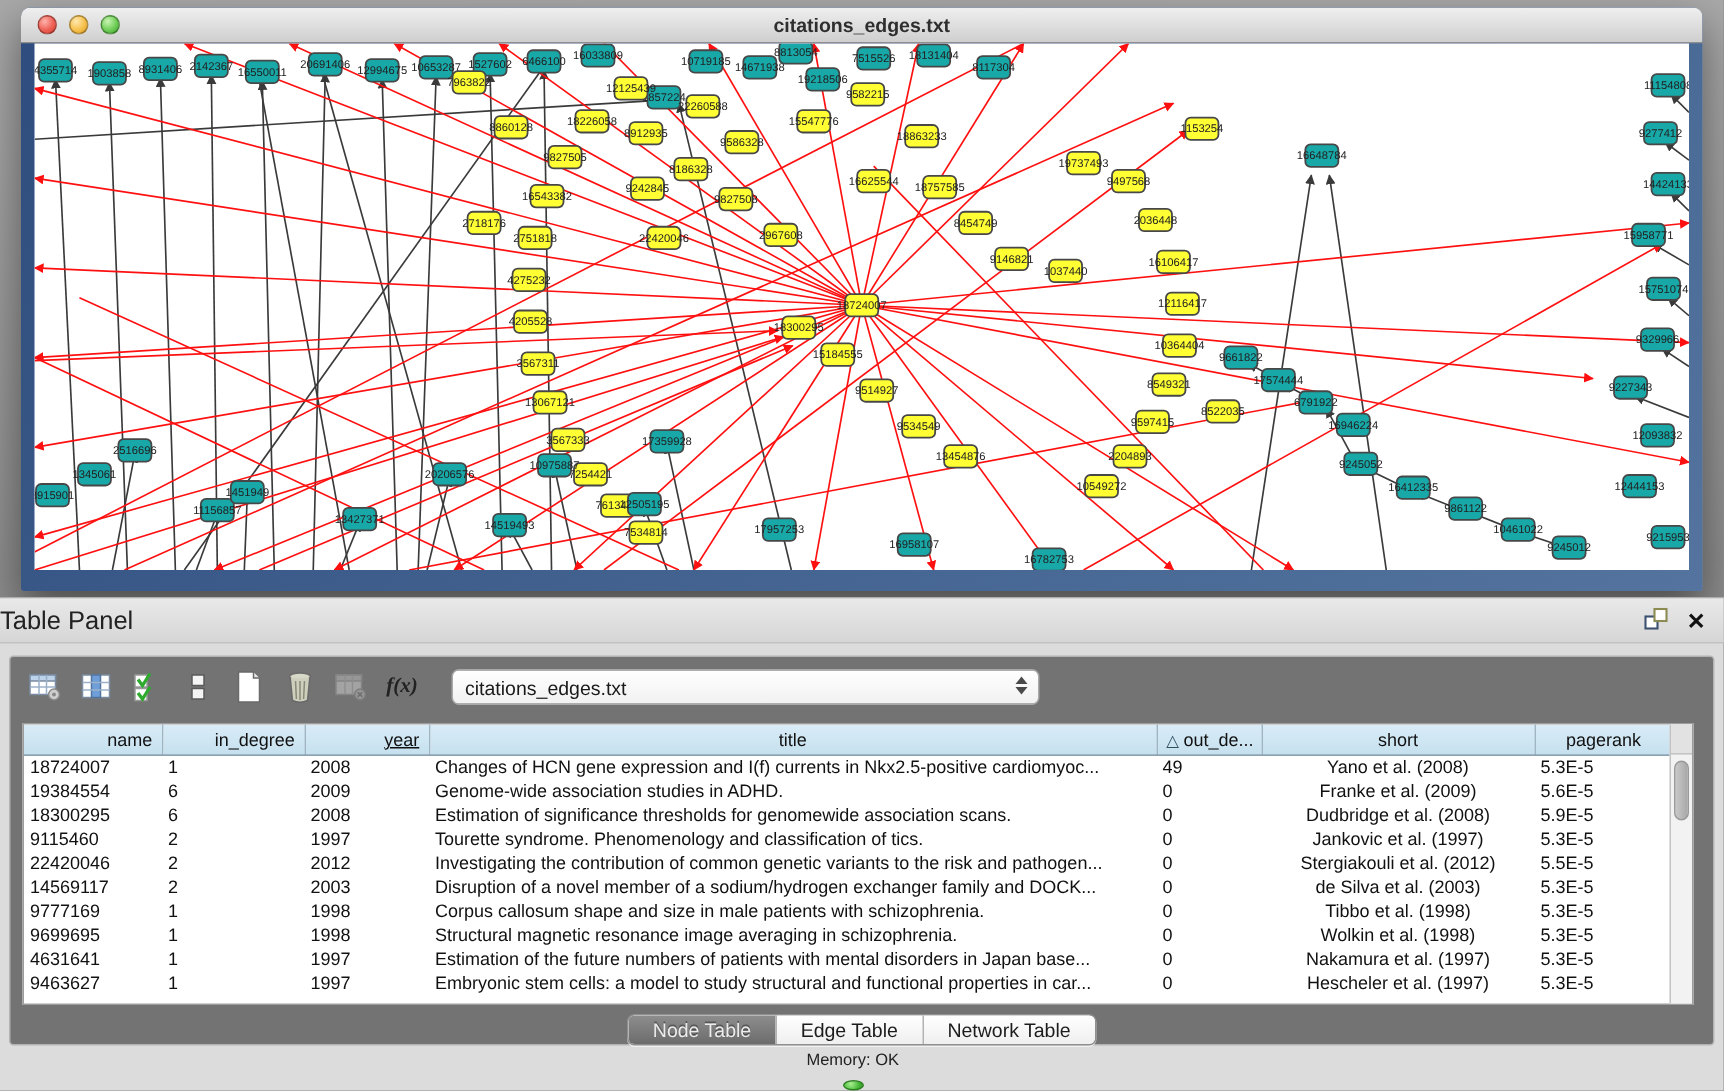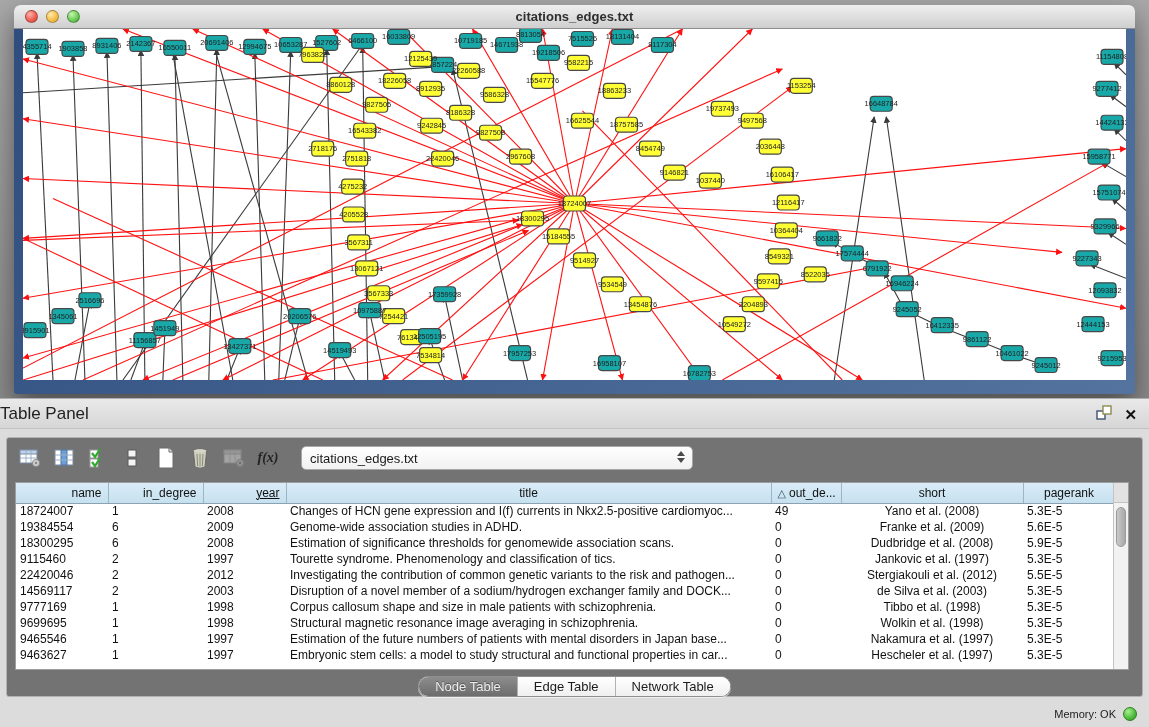--- a/index.html
+++ b/index.html
@@ -63,30 +63,30 @@
   th.al-r { text-align:right; } th.al-l { text-align:right; } th.al-c { text-align:center; }
   td.al-l { text-align:left; } td.al-c { text-align:center; }
   .sort-tri { color:#2f4f5f; font-size:11px; margin-right:3px; }
   .vscroll { position:absolute; right:0; top:0; width:15px; height:186px;
     background:#f2f2f2; border-left:1px solid #c3c3c3; }
   .vscroll .corner { height:20px; background:#e2e2e2; border-bottom:1px solid #c3c3c3; }
   .vthumb { position:absolute; left:2px; top:24px; width:10px; height:40px; border-radius:6px;
     background:linear-gradient(90deg,#c9c9c9,#a8a8a8); border:1px solid #9a9a9a; }
 
   .tabs-row { position:absolute; left:0; right:0; top:238px; display:flex; justify-content:center; }
-  .seg { display:flex; border:1px solid #8f8f8f; border-radius:10px; overflow:hidden;
+  .seg { display:flex; border:1px solid #8f8f8f; border-radius:5px; overflow:hidden;
     height:21px; background:#fff; box-shadow:0 1px 0 rgba(255,255,255,.6); }
   .seg-btn { padding:0 16px; font-size:13px; display:flex; align-items:center;
     background:linear-gradient(#ffffff,#efefef); color:#1c1c1c; border-right:1px solid #b2b2b2; }
   .seg-btn:last-child { border-right:none; }
   .seg-btn.active { background:linear-gradient(#8d8d8d,#6c6c6c); color:#ececec;
     text-shadow:0 -1px 0 rgba(0,0,0,.35); }
 
   .statusbar { position:absolute; left:0; bottom:0; width:1149px; height:26px;
-    display:flex; align-items:center; justify-content:flex-end; padding-right:12px; gap:7px; }
+    display:flex; align-items:center; justify-content:flex-end; padding-right:12px; gap:7px;flex-direction:column; }
   .mem-label { font-size:11px; color:#222; }
   .mem-dot { width:14px; height:14px; border-radius:50%;
     background:radial-gradient(circle at 35% 30%, #a7ef8f, #4cbb3c 60%, #2f8f22);
     border:1px solid #2c7f1e; }
 </style>
 </head>
 <body>
 
 <div class="desktop-top">
   <div class="mac-window">
@@ -776,21 +776,21 @@
             <tr>
               <td class="al-l">9699695</td>
               <td class="al-l">1</td>
               <td class="al-l">1998</td>
               <td class="al-l">Structural magnetic resonance image averaging in schizophrenia.</td>
               <td class="al-l">0</td>
               <td class="al-c">Wolkin et al. (1998)</td>
               <td class="al-l">5.3E-5</td>
             </tr>
             <tr>
-              <td class="al-l">9465546</td>
+              <td class="al-l">4631641</td>
               <td class="al-l">1</td>
               <td class="al-l">1997</td>
               <td class="al-l">Estimation of the future numbers of patients with mental disorders in Japan base...</td>
               <td class="al-l">0</td>
               <td class="al-c">Nakamura et al. (1997)</td>
               <td class="al-l">5.3E-5</td>
             </tr>
             <tr>
               <td class="al-l">9463627</td>
               <td class="al-l">1</td>

